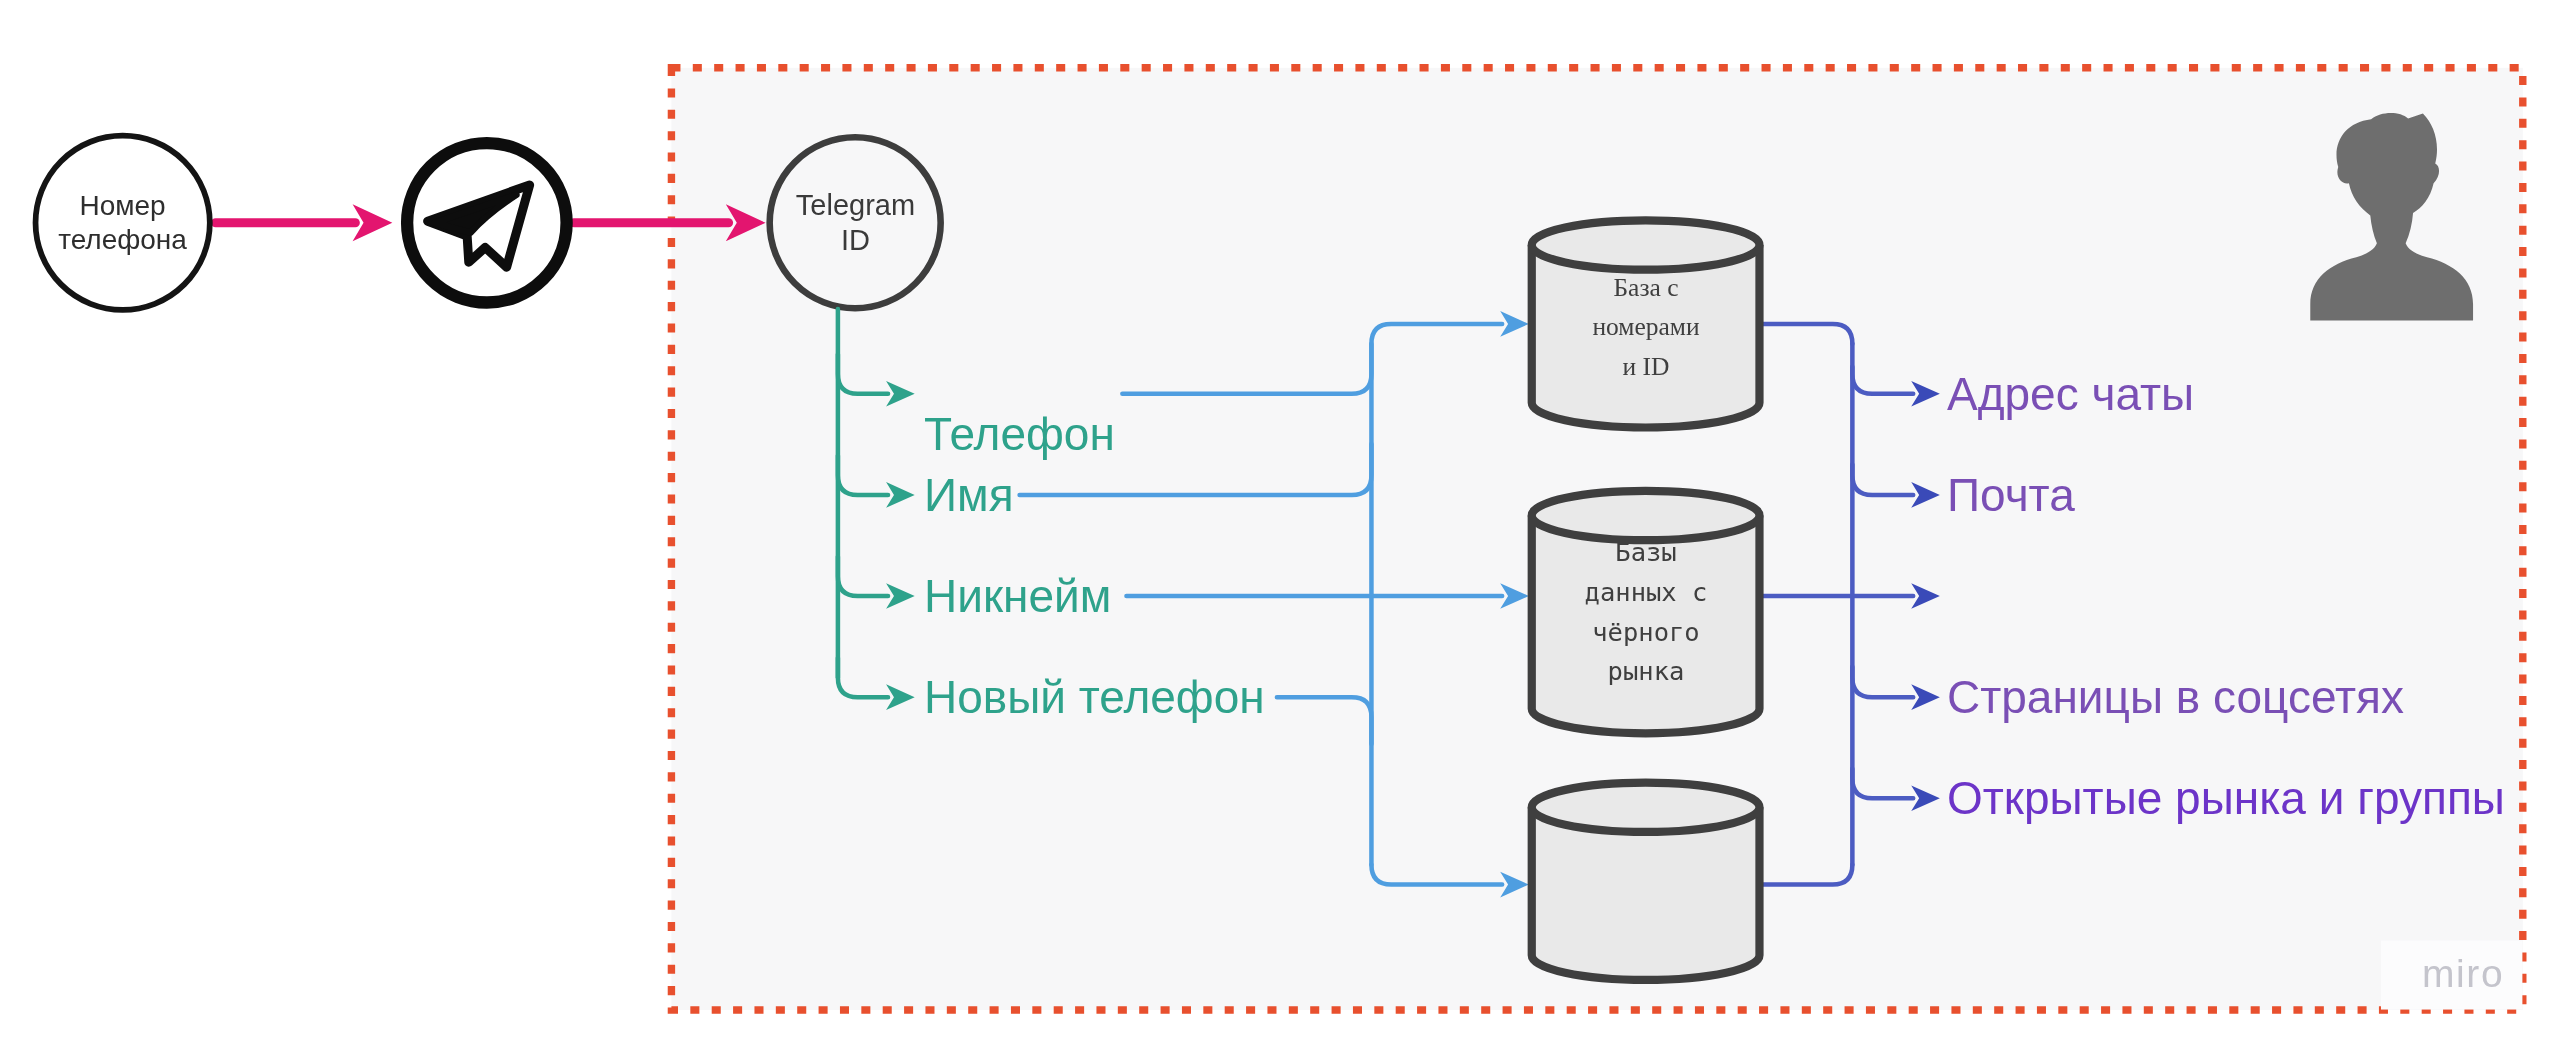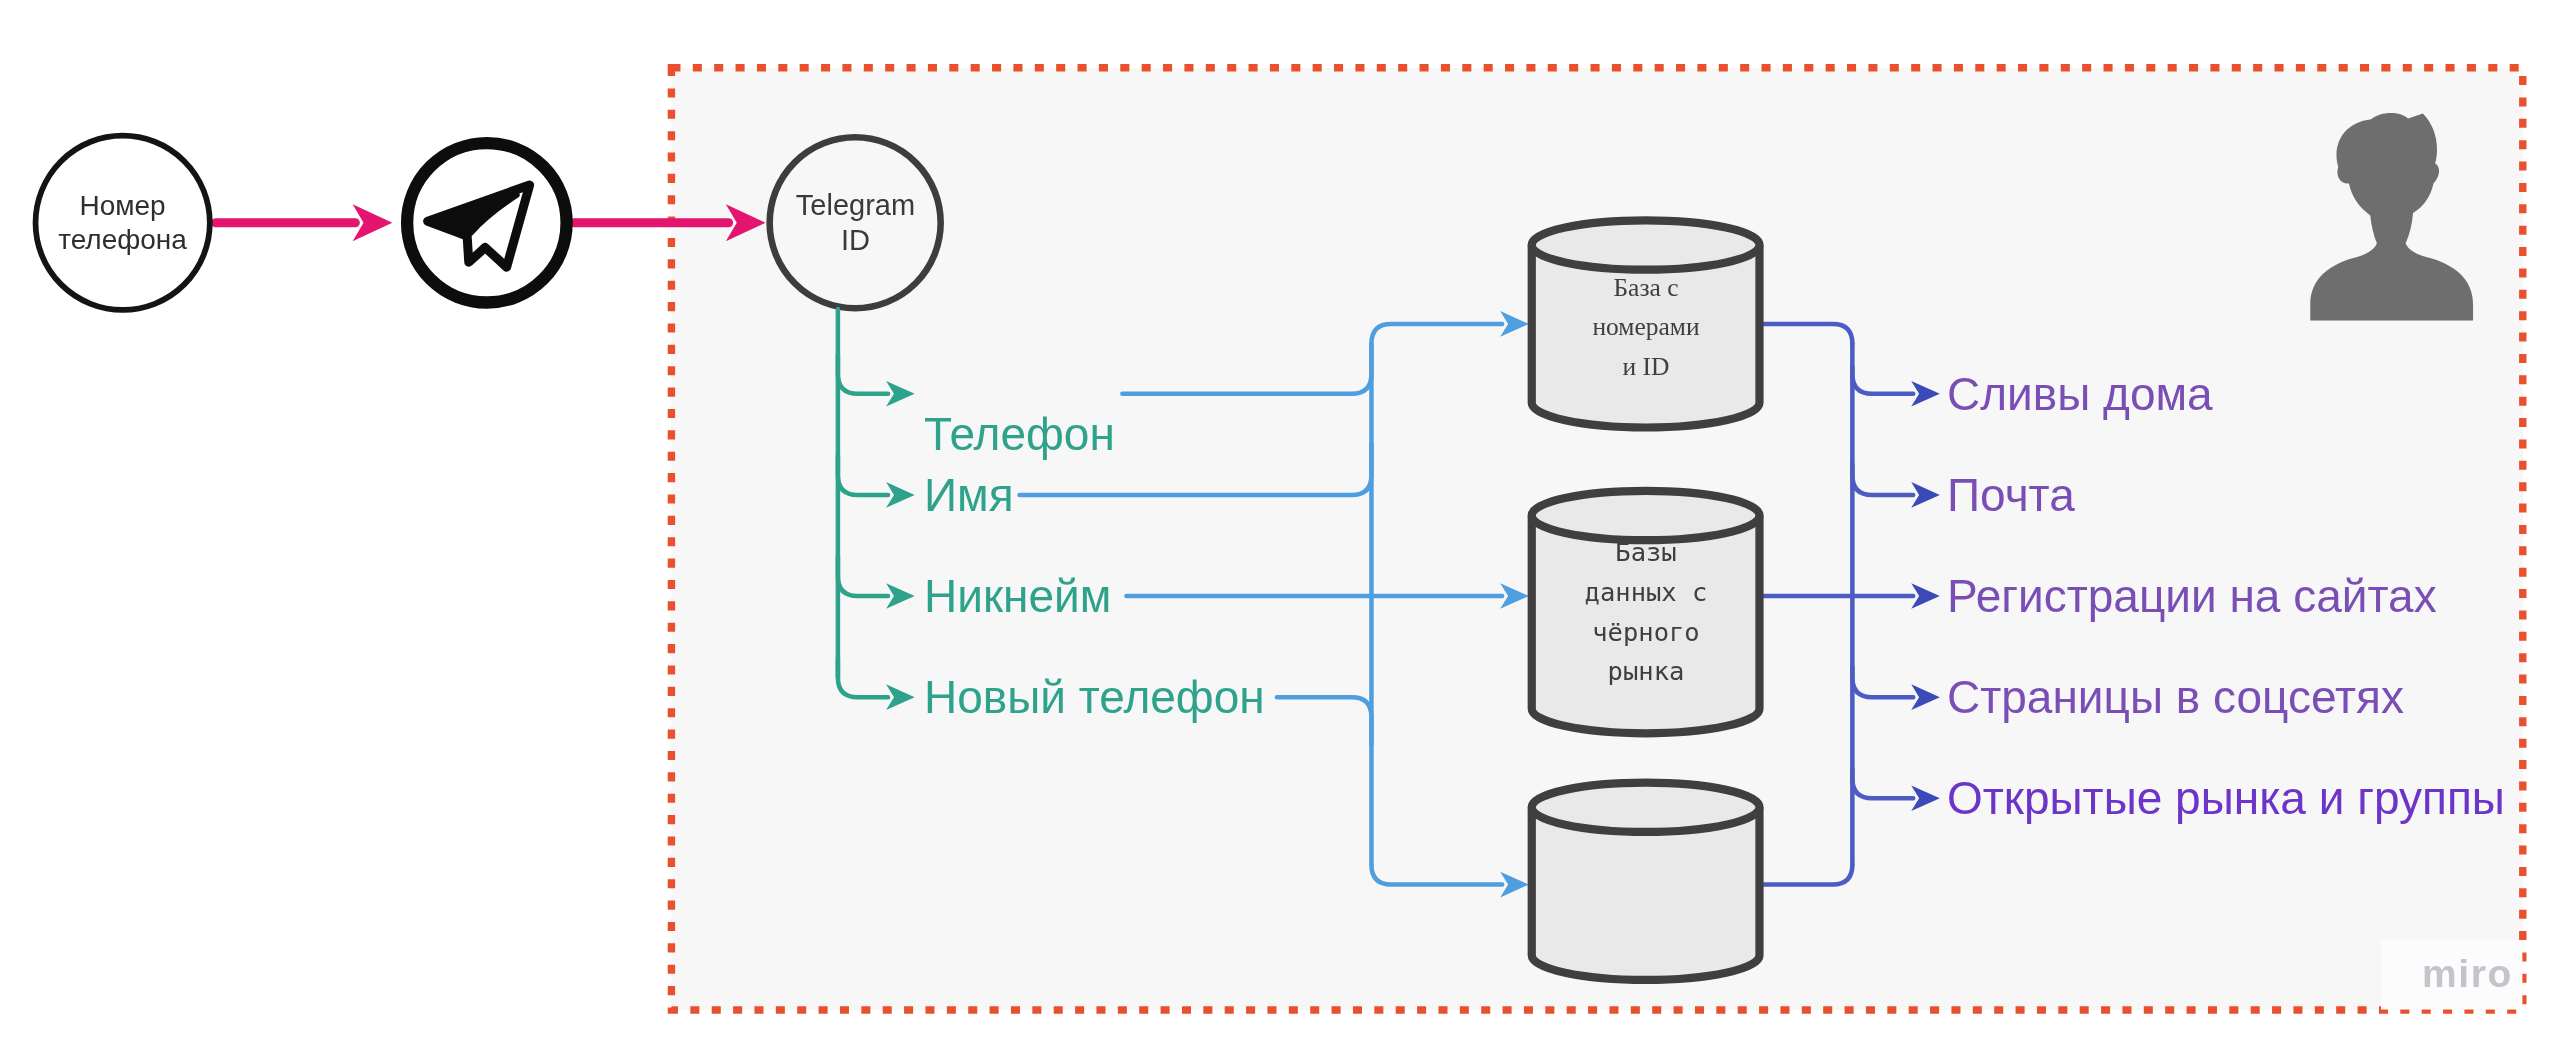--- a/index.html
+++ b/index.html
@@ -20,21 +20,21 @@
   .lbl.center{justify-content:center;text-align:center;}
   .node-text{font-size:28px;color:#2e2e2e;line-height:1.2;}
   .idnode-text{font-size:29px;color:#3a3a3a;line-height:1.2;}
   .branch-text{font-size:46px;height:66px;}
   .teal{color:#2ea28b;}
   .purple{color:#7a4fb5;}
   .purple-deep{color:#6c34c8;}
   .db-text-mono{font-family:"DejaVu Sans Mono",monospace;font-size:25.5px;color:#3f3f3f;line-height:1.55;}
   .db-text-sans{font-size:29px;color:#3f3f3f;line-height:1.5;}
   .watermark{
-    font-size:39px;font-weight:700;letter-spacing:1.6px;
+    font-size:39px;font-weight:400;letter-spacing:1.6px;
     color:#c4c4cc;height:49px;
   }
 </style>
 </head>
 <body>
 
 <div class="canvas">
 
   <svg width="2576" height="1049" viewBox="0 0 3133 1276">
     <defs>
@@ -140,22 +140,21 @@
   <div class="lbl branch-text teal" style="left:924px;top:664px;">Новый телефон</div>
 
   <div class="lbl center db-text-mono" style="left:1532px;top:253px;width:228px;height:148px;font-family:Liberation Serif, serif;">База с
 номерами
 и ID</div>
   <div class="lbl center db-text-mono" style="left:1532px;top:514px;width:228px;height:197px;">Базы
 данных с
 чёрного
 рынка</div>
 
-  <div class="lbl branch-text purple" style="left:1947px;top:361px;">Сливы дома</div>
+  <div class="lbl branch-text purple" style="left:1947px;top:361px;">Адрес чаты</div>
   <div class="lbl branch-text purple" style="left:1947px;top:462px;">Почта</div>
-  <div class="lbl branch-text purple" style="left:1947px;top:563px;">Регистрации на сайтах</div>
   <div class="lbl branch-text purple" style="left:1947px;top:664px;">Страницы в соцсетях</div>
   <div class="lbl branch-text purple-deep" style="left:1947px;top:765px;">Открытые рынка и группы</div>
 
   <div class="lbl watermark" style="left:2422px;top:949px;">miro</div>
 
 </div>
 
 
 </body></html>

